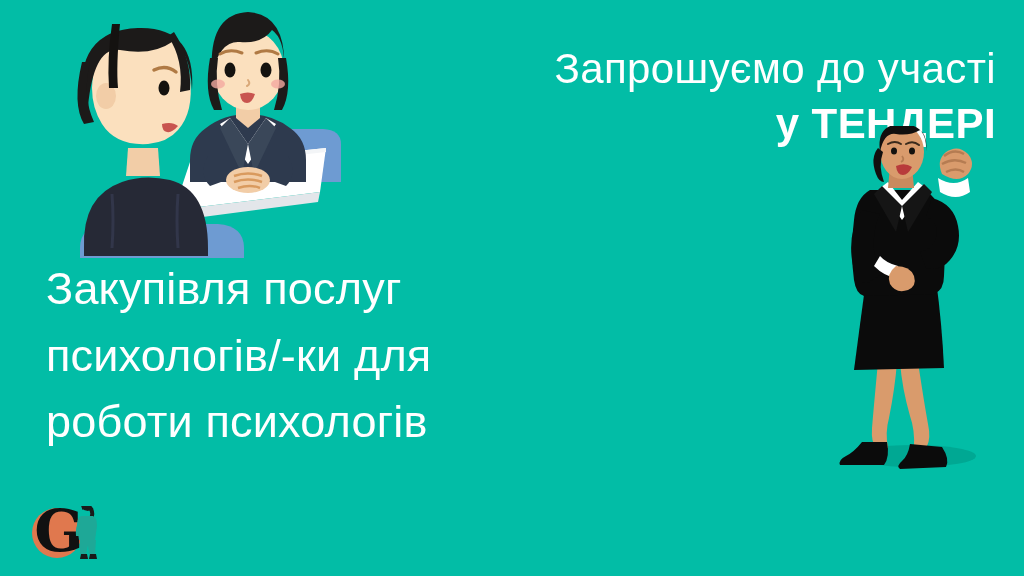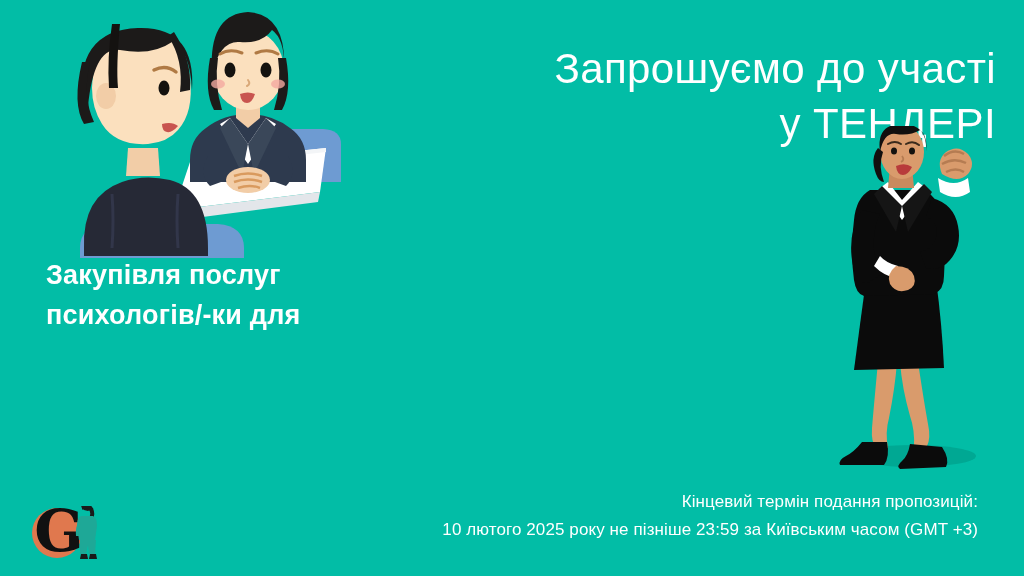--- a/index.html
+++ b/index.html
@@ -26,32 +26,33 @@
     width: 620px;
     text-align: right;
     color: #FFFFFF;
     font-size: 42px;
     line-height: 1.30;
     font-weight: 400;
     letter-spacing: 0.4px;
   }
   .headline .line2 {
     display: block;
+    font-weight: bold;
   }
 
   
   .body-copy {
     position: absolute;
     left: 46px;
     top: 256px;
     width: 560px;
     color: #FFFFFF;
-    font-size: 27px;
+    font-size: 45px;
     line-height: 1.48;
-    font-weight: 700;
+    font-weight: 400;
     letter-spacing: 0.2px;
   }
   .body-copy span { display: block; }
 
   
   .deadline {
     position: absolute;
     right: 46px;
     bottom: 32px;
     width: 760px;
@@ -241,26 +242,23 @@
     <path d="M88 18 q7 -4 13 1" stroke="#3A2A1C" stroke-width="2" fill="none" stroke-linecap="round"></path>
     <ellipse cx="76" cy="25" rx="3" ry="3.5" fill="#14120F"></ellipse>
     <ellipse cx="94" cy="25" rx="3" ry="3.5" fill="#14120F"></ellipse>
     <path d="M84 30 q3 4 -1 6" stroke="#B57C52" stroke-width="1.8" fill="none"></path>
     <path d="M78 40 q9 -4 16 1 q-4 8 -9 8 q-6 0 -7 -9 z" fill="#B83B3B"></path>
   </svg>
 
   <div class="body-copy">
     <span>Закупівля послуг</span>
     <span>психологів/-ки для</span>
+    <span>роботи психологів</span>
   </div>
 
-  <div class="deadline">
-    <span>Кінцевий термін подання пропозицій:</span>
-    <span>10 лютого 2025 року не пізніше 23:59 за Київським часом (GMT +3)</span>
-  </div>
 
   <div class="logo">
     <div class="circle"></div>
     <div class="gee">G</div>
     <svg class="figure" viewBox="0 0 34 56" aria-hidden="true">
       <path d="M14 4 q-5 -3 -1 -7 q5 -3 8 1 q2 5 -3 7 z" fill="#1A1A1A"></path>
       <path d="M12 2 q6 -5 11 0 q3 8 -1 12 l-3 -2 q3 -6 -1 -9 q-4 -2 -6 1 z" fill="#1A1A1A"></path>
       <path d="M11 10 l12 0 q4 2 4 10 l-2 14 l-16 0 l-2 -14 q0 -8 4 -10 z" fill="#1EA897"></path>
       <path d="M10 34 l16 0 l-1 14 l-6 0 l-1 -9 l-2 9 l-6 0 z" fill="#1EA897"></path>
       <path d="M11 48 l6 0 l1 5 l-8 0 z" fill="#1A1A1A"></path>

